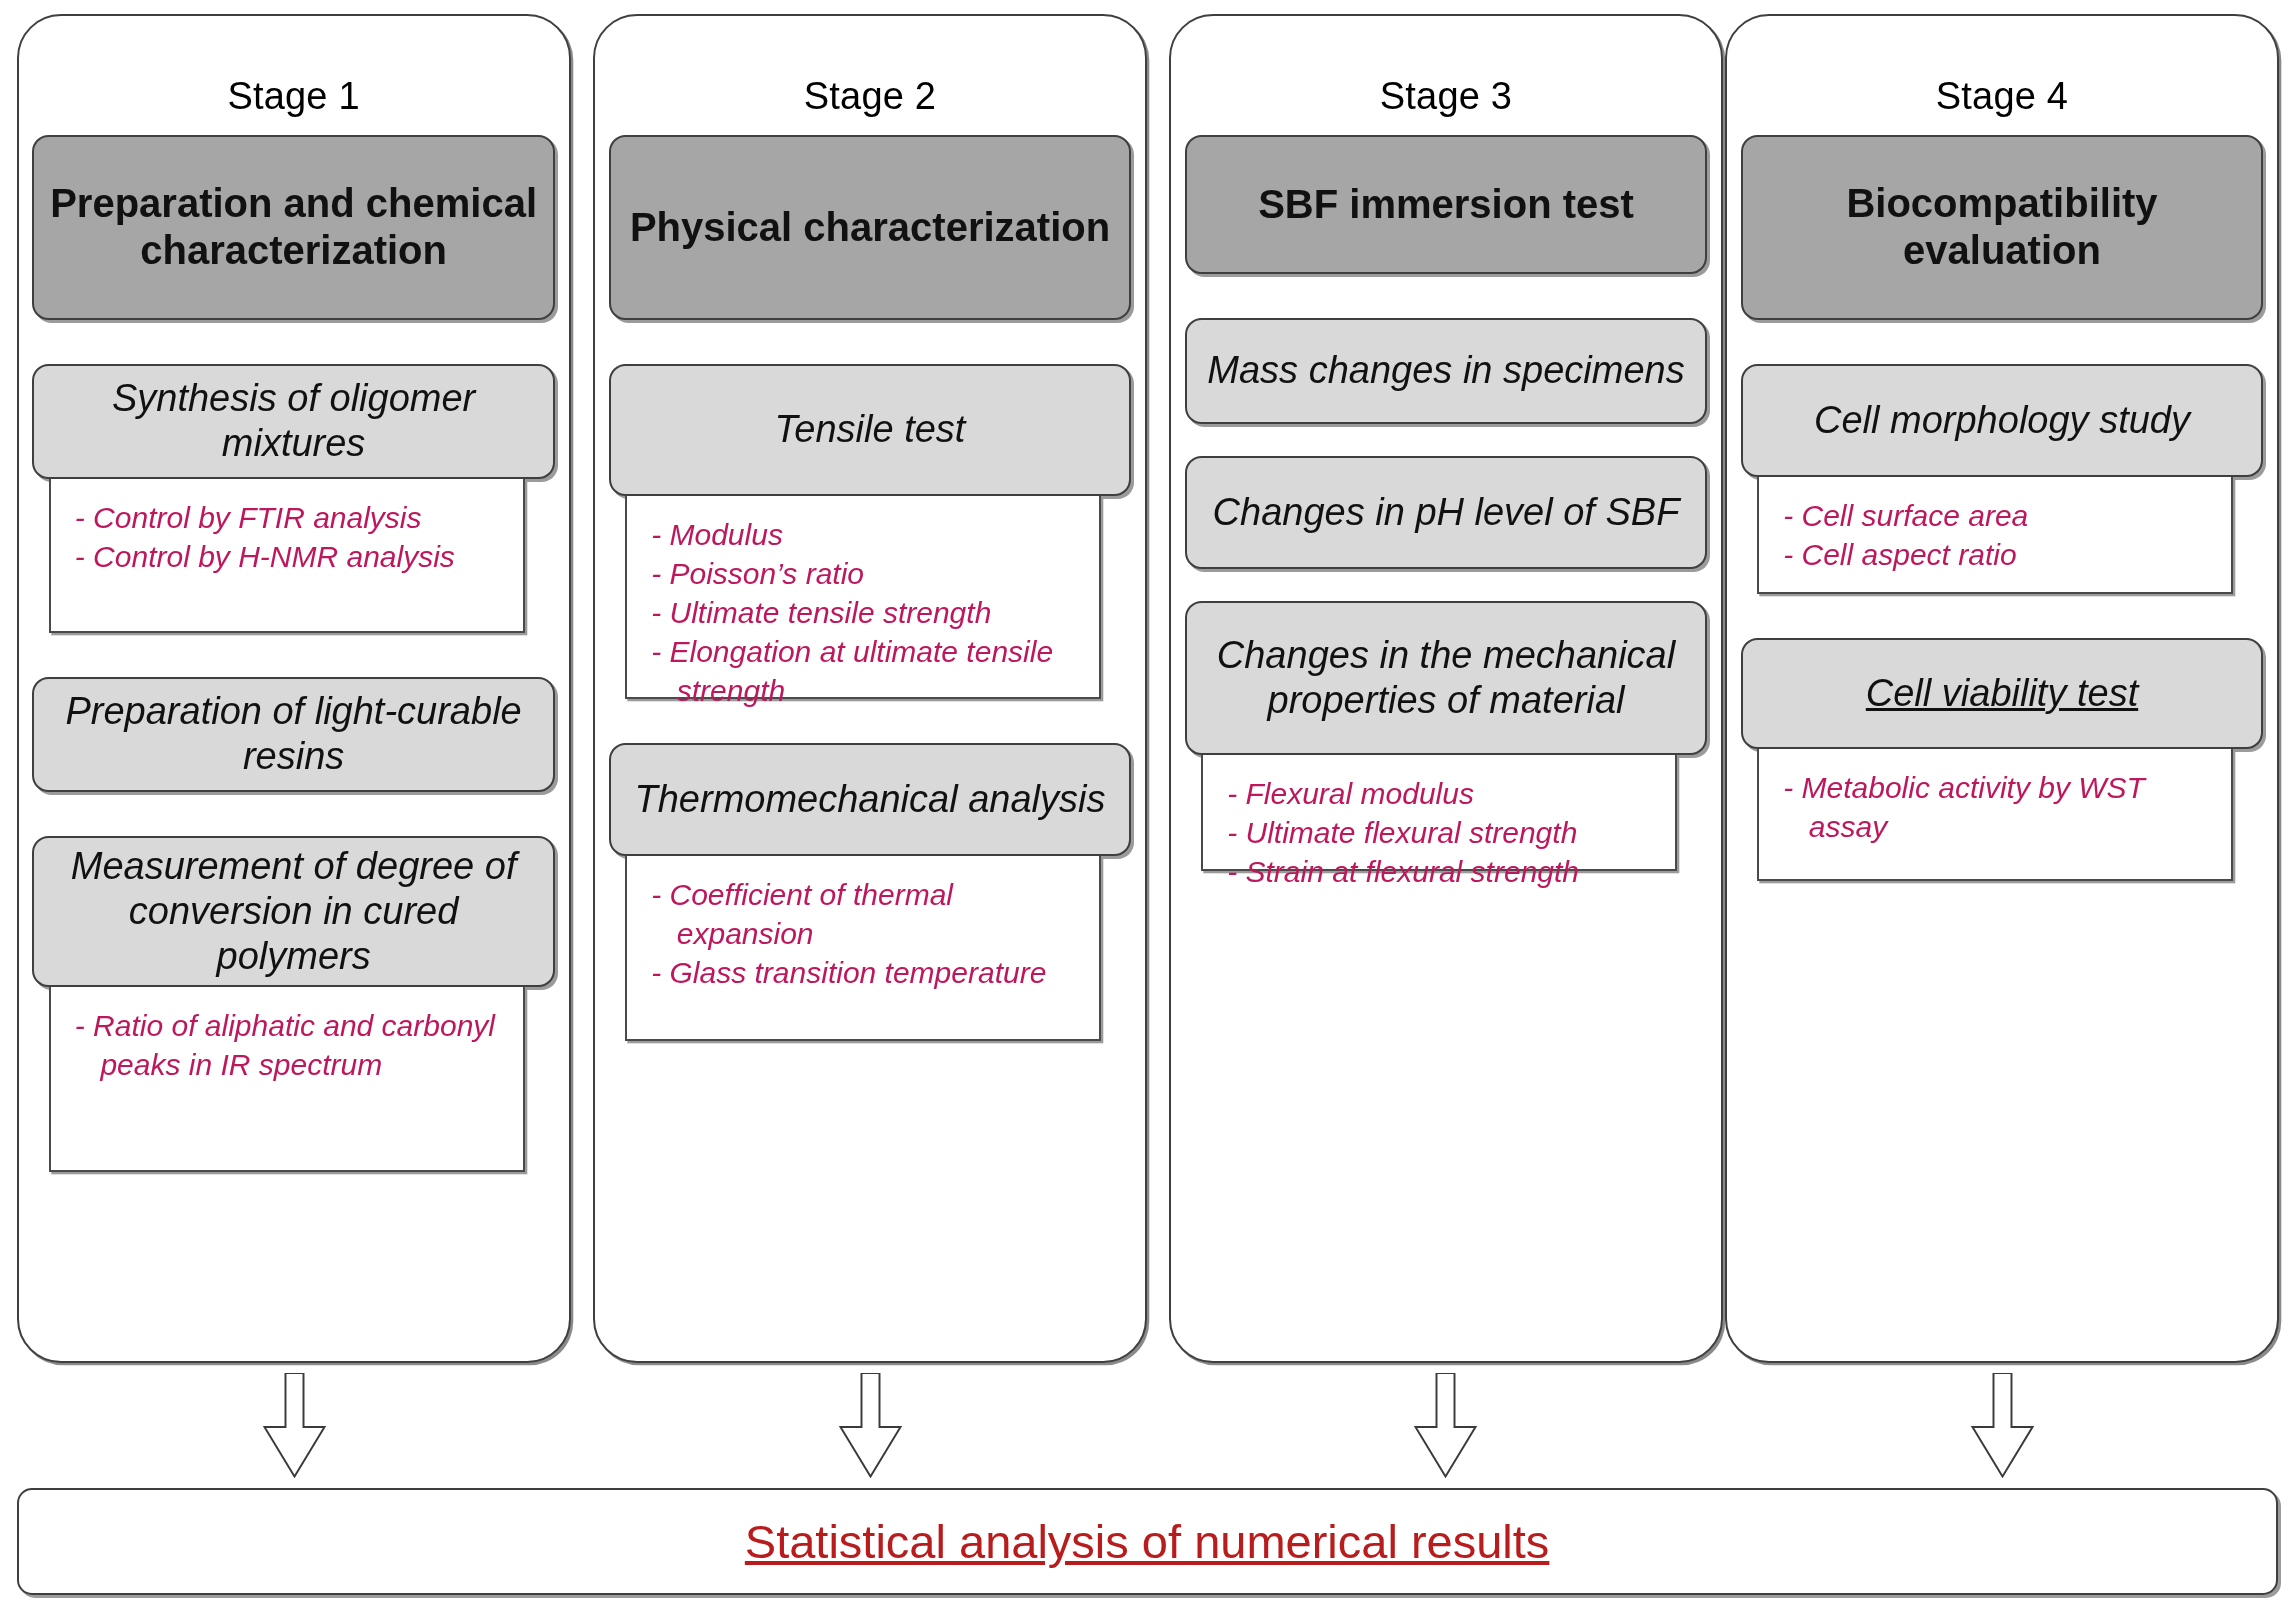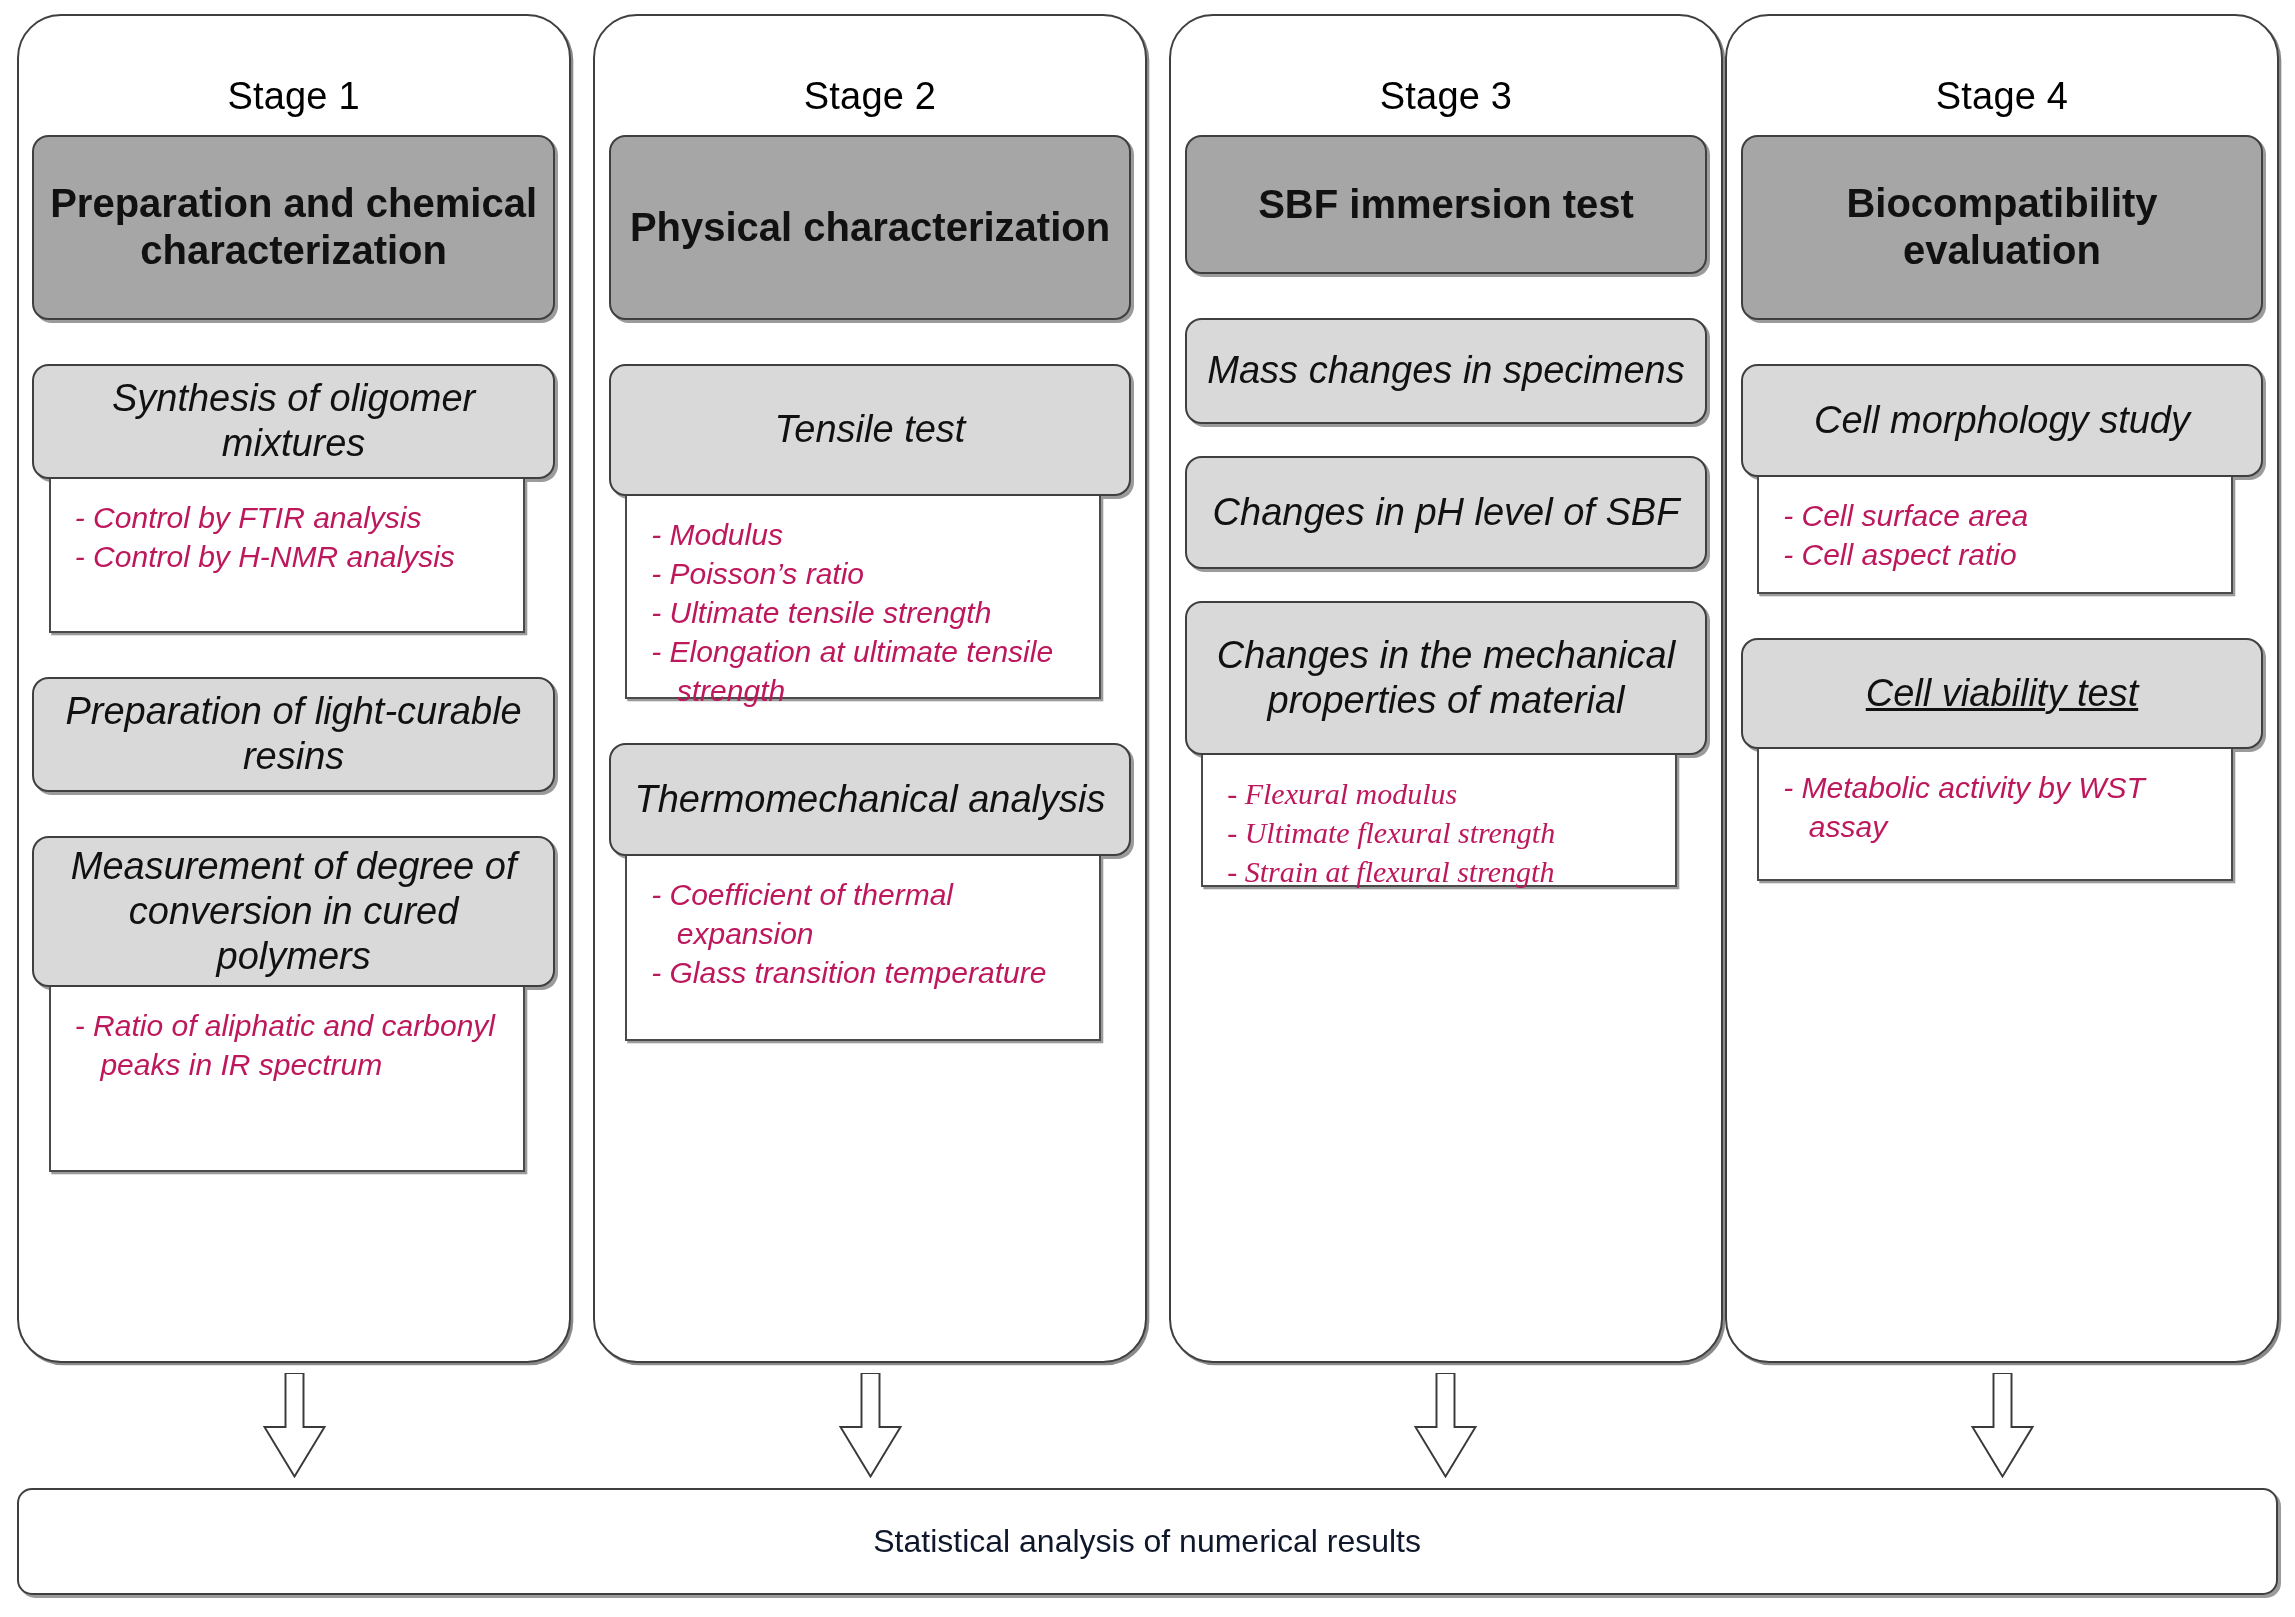--- a/index.html
+++ b/index.html
@@ -129,23 +129,24 @@
     height: 107px;
     border: 2.3px solid #3f3f3f;
     border-radius: 15px;
     background: #ffffff;
     box-shadow: 3px 3px 0 0 #9b9b9b;
     display: flex;
     align-items: center;
     justify-content: center;
   }
   #bottom-banner .banner-text {
-    font-size: 32px;
+    font-size: 47px;
     font-weight: 400;
-    color: #0f172a;
+    color: #b91c1c;
+    text-decoration: underline;
   }
 </style>
 </head>
 <body>
 
 <div id="diagram">
 
   <div class="stage-column" id="col-1">
     <div class="stage-label">Stage 1</div>
     <div class="stage-inner">
@@ -211,21 +212,21 @@
 
       <div class="box sub" style="height:106px;">Mass changes in specimens</div>
 
       <div class="gap-sm"></div>
 
       <div class="box sub" style="height:113px;">Changes in pH level of SBF</div>
 
       <div class="gap-sm"></div>
 
       <div class="box sub" style="height:154px;">Changes in the mechanical properties of material</div>
-      <div class="detail" style="height:132px;font-family:Liberation Serif, serif;">
+      <div class="detail" style="height:116px;">
         <span class="li">- Flexural modulus</span>
         <span class="li">- Ultimate flexural strength</span>
         <span class="li">- Strain at flexural strength</span>
       </div>
 
     </div>
   </div>
 
   <div class="stage-column" id="col-4">
     <div class="stage-label">Stage 4</div>

